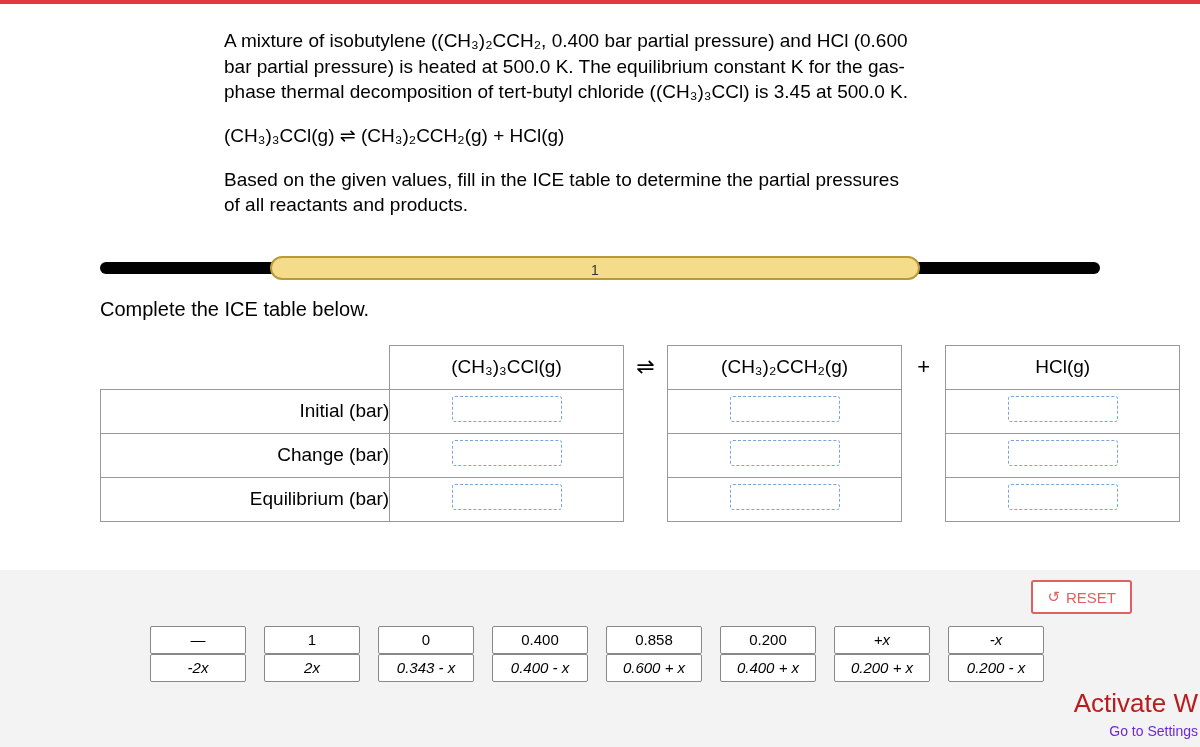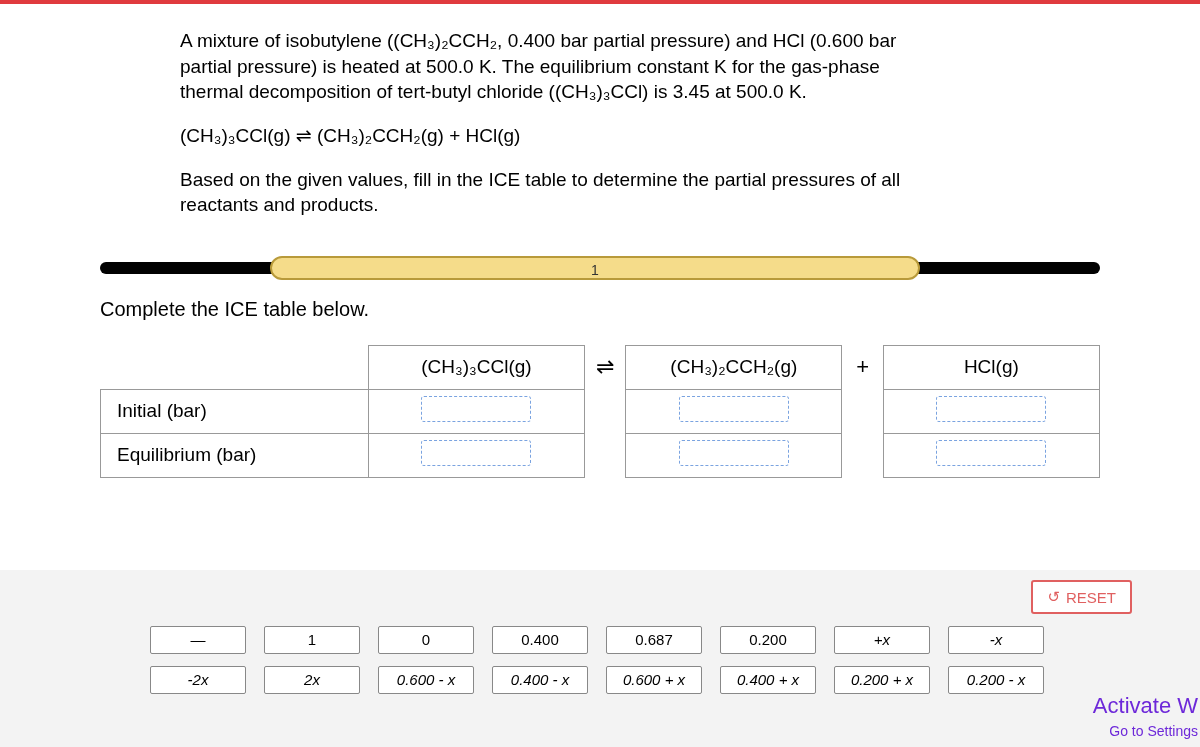--- a/index.html
+++ b/index.html
@@ -15,21 +15,21 @@
   }
   .topbar {
     height: 4px;
     background: #e03a3e;
   }
   .question {
     padding: 24px 60px 10px 180px;
     line-height: 1.35;
     max-width: 970px;
   }
-  .question p { margin-bottom: 18px; }
+  .question p { margin-bottom: 18px; margin-left: 44px; }
   .progress-wrap {
     margin: 10px 100px 0 100px;
     position: relative;
     height: 24px;
   }
   .track {
     position: absolute; left:0; right:0; top:6px;
     height: 12px; background:#010101; border-radius:10px;
   }
   .fill {
@@ -40,31 +40,31 @@
     position:absolute; top:4px; left:50%; transform:translateX(-50%);
     font-size:14px; color:#333;
   }
   .instr {
     margin: 18px 0 4px 100px;
     font-size: 20px;
   }
   .ice-table {
     border-collapse: collapse;
     margin: 24px 0 0 100px;
-    width: 1000px;
+    width: 1080px;
   }
   .ice-table td {
     border: 1px solid #999;
     height: 44px;
     text-align: center;
     vertical-align: middle;
     font-size: 19px;
   }
   .ice-table tr:first-child td.lab { border-left: none; border-top:none; }
-  .ice-table td.lab { text-align:left; padding-left:16px; width:260px; }
+  .ice-table td.lab { text-align:right; padding-left:16px; width:260px; }
   .ice-table td.spc { border-top:none; border-bottom:none; width:40px; font-size:22px;}
   .ice-table td.col { width:210px; }
   .dropzone {
     display:inline-block; width:110px; height:26px;
     border:1px dashed #7aa3e0; border-radius:3px; background:#fff;
   }
   .gray-band {
     position:absolute; left:0; right:0; top:570px; bottom:0;
     background:#f3f3f3;
     padding-top:12px;
@@ -72,31 +72,31 @@
   .reset-btn {
     position:absolute; top:10px; right:68px;
     border:2px solid #e06060; color:#e06060;
     background:#fff; padding:6px 14px; font-size:15px;
     border-radius:3px; cursor:pointer;
     display:flex; align-items:center; gap:6px;
   }
   .tile-row {
     display:flex; gap:18px; margin-left:150px; margin-top:44px;
   }
-  .tile-row + .tile-row { margin-top:12px; }
+  .tile-row + .tile-row { margin-top:0; }
   .tile {
     width:96px; height:28px; line-height:26px; text-align:center;
     background:#fff; border:1px solid #888; border-radius:2px;
     font-size:15px; color:#000; cursor:grab;
     font-family: Arial, sans-serif;
   }
   .tile.it { font-style: italic; }
   .watermark {
     position:absolute; right:2px; bottom:28px;
-    color:#6d28d9; font-size:22px;
+    color:#b91c1c; font-size:26px;
   }
   .watermark2 {
     position:absolute; right:2px; bottom:8px;
     color:#6d28d9; font-size:14px;
   }
 </style>
 </head>
 <body>
 
 <div class="topbar"></div>
@@ -128,20 +128,28 @@
   </tr>
   <tr>
     <td class="lab">Initial (bar)</td>
     <td class="col"><span class="dropzone"></span></td>
     <td class="spc"></td>
     <td class="col"><span class="dropzone"></span></td>
     <td class="spc"></td>
     <td class="col"><span class="dropzone"></span></td>
   </tr>
   <tr>
+    <td class="lab">Change (bar)</td>
+    <td class="col"><span class="dropzone"></span></td>
+    <td class="spc"></td>
+    <td class="col"><span class="dropzone"></span></td>
+    <td class="spc"></td>
+    <td class="col"><span class="dropzone"></span></td>
+  </tr>
+  <tr>
     <td class="lab">Equilibrium (bar)</td>
     <td class="col"><span class="dropzone"></span></td>
     <td class="spc"></td>
     <td class="col"><span class="dropzone"></span></td>
     <td class="spc"></td>
     <td class="col"><span class="dropzone"></span></td>
   </tr>
 </tbody>
   </table>
 
@@ -149,29 +157,29 @@
   <button class="reset-btn">
     <span>↺</span>
     <span>RESET</span>
   </button>
 
   <div class="tile-row">
     <div class="tile">—</div>
     <div class="tile">1</div>
     <div class="tile">0</div>
     <div class="tile">0.400</div>
-    <div class="tile">0.687</div>
+    <div class="tile">0.858</div>
     <div class="tile">0.200</div>
     <div class="tile it">+x</div>
     <div class="tile it">-x</div>
   </div>
   <div class="tile-row">
     <div class="tile it">-2x</div>
     <div class="tile it">2x</div>
-    <div class="tile it">0.600 - x</div>
+    <div class="tile it">0.343 - x</div>
     <div class="tile it">0.400 - x</div>
     <div class="tile it">0.600 + x</div>
     <div class="tile it">0.400 + x</div>
     <div class="tile it">0.200 + x</div>
     <div class="tile it">0.200 - x</div>
   </div>
 
   <div class="watermark">Activate W</div>
   <div class="watermark2">Go to Settings</div>
 </div>

